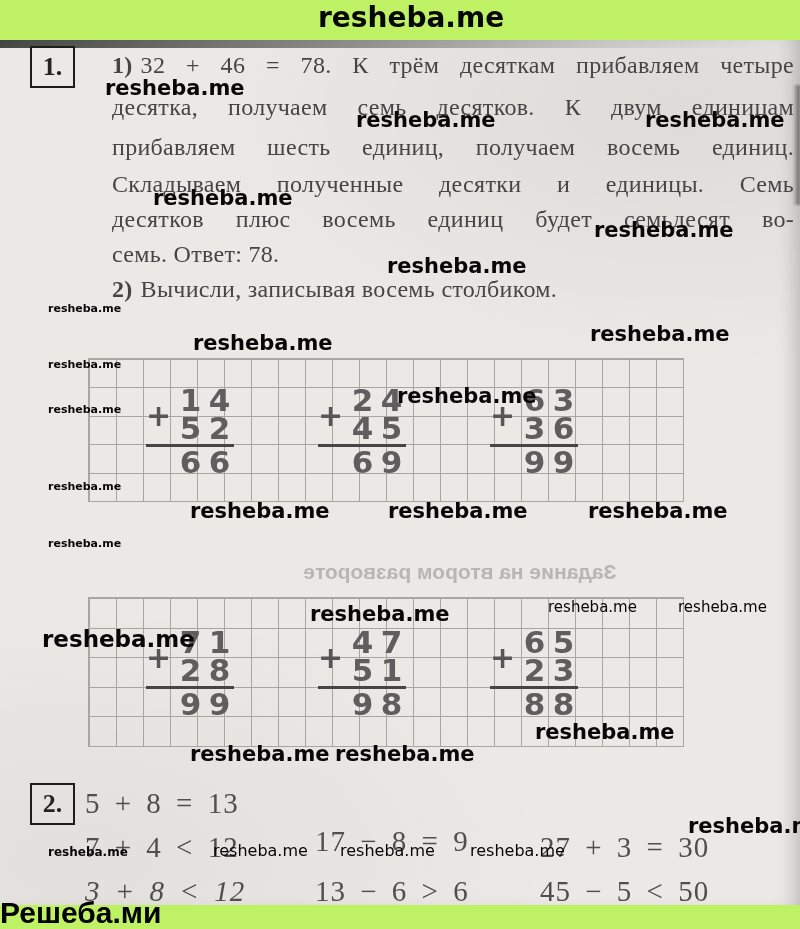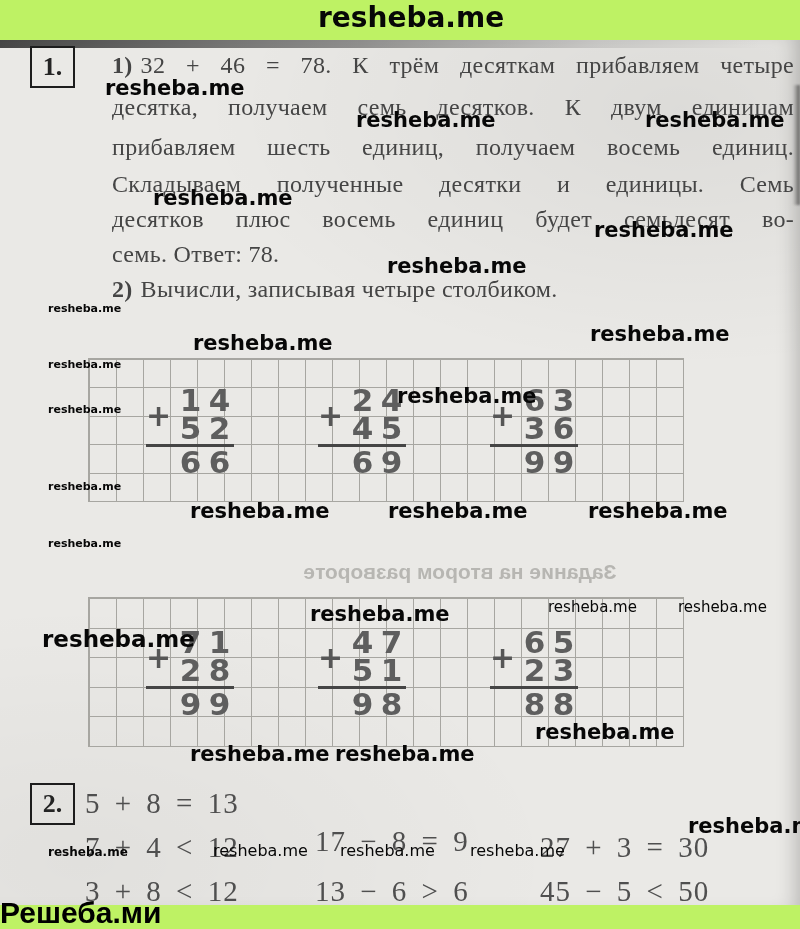--- a/index.html
+++ b/index.html
@@ -85,21 +85,21 @@
   <div class="numbox" style="left:30px;top:46px;">
     <span>1.</span>
   </div>
 
   <div class="pline just" style="top:50px;"><b>1)</b><span>32 + 46 = 78. К трём десяткам прибавляем четыре</span></div>
   <div class="pline just" style="top:92px;"><span>десятка, получаем семь десятков. К двум единицам</span></div>
   <div class="pline just" style="top:132px;"><span>прибавляем шесть единиц, получаем восемь единиц.</span></div>
   <div class="pline just" style="top:204px;"><span>десятков плюс восемь единиц будет семьдесят во-</span></div>
   <div class="pline just" style="top:169px;"><span>Складываем полученные десятки и единицы. Семь</span></div>
   <div class="pline" style="top:239px;"><span>семь. Ответ: 78.</span></div>
-  <div class="pline" style="top:274px;"><b>2)</b><span>Вычисли, записывая четыре столбиком.</span></div>
+  <div class="pline" style="top:274px;"><b>2)</b><span>Вычисли, записывая восемь столбиком.</span></div>
 
   <div class="grid grid1"></div>
 
   <div class="add" style="left:146px;top:386px;">
     <span class="plus">+</span>
     <div class="r r1">
         <span class="d">1</span>
         <span class="d">4</span>
       </div>
     <div class="r r2">
@@ -198,21 +198,21 @@
       </div>
   </div>
 
   <div class="numbox" style="left:30px;top:783px;">
     <span>2.</span>
   </div>
   <span class="eq" style="left:85px;top:786px;">5 + 8 = 13</span>
   <span class="eq" style="left:315px;top:786px;margin-top:38px;">17 − 8 = 9</span>
   <span class="eq" style="left:85px;top:830px;">7 + 4 &lt; 12</span>
   <span class="eq" style="left:540px;top:830px;">27 + 3 = 30</span>
-  <span class="eq" style="left:85px;top:874px;">3 + 8 &lt; 12</span>
+  <span class="eq" style="left:85px;top:874px;font-style:italic;">3 + 8 &lt; 12</span>
   <span class="eq" style="left:315px;top:874px;">13 − 6 &gt; 6</span>
   <span class="eq" style="left:540px;top:874px;">45 − 5 &lt; 50</span>
 
   <span class="wm" style="left:105px;top:78px;font-size:21px;font-weight:700;">resheba.me</span>
   <span class="wm" style="left:356px;top:110px;font-size:21px;font-weight:700;">resheba.me</span>
   <span class="wm" style="left:645px;top:110px;font-size:21px;font-weight:700;">resheba.me</span>
   <span class="wm" style="left:153px;top:188px;font-size:21px;font-weight:700;">resheba.me</span>
   <span class="wm" style="left:594px;top:220px;font-size:21px;font-weight:700;">resheba.me</span>
   <span class="wm" style="left:387px;top:256px;font-size:21px;font-weight:700;">resheba.me</span>
   <span class="wm" style="left:48px;top:303px;font-size:11px;font-weight:700;">resheba.me</span>

